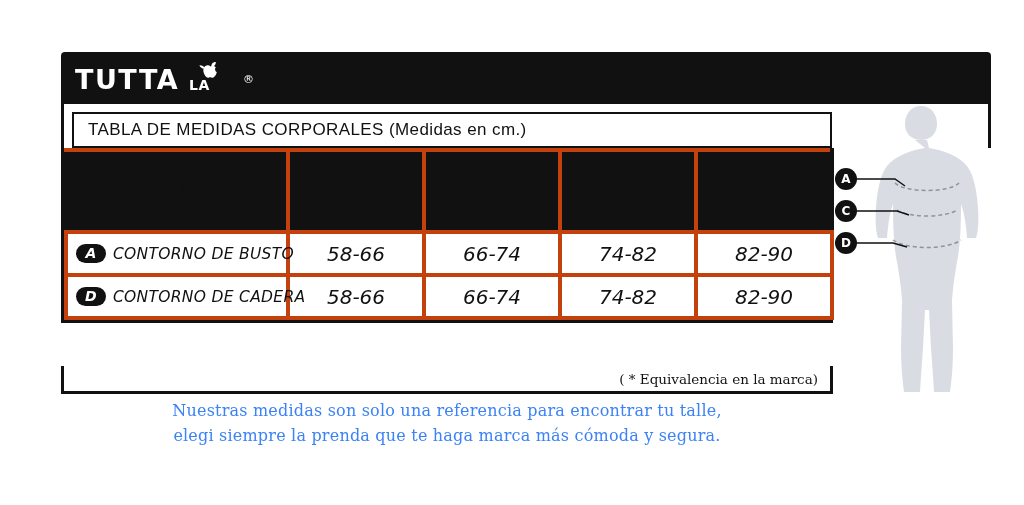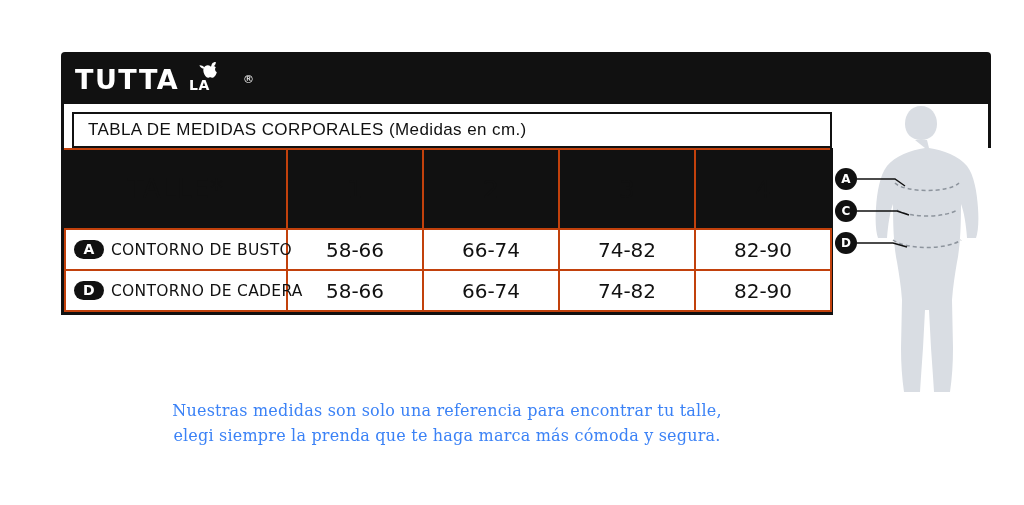--- a/index.html
+++ b/index.html
@@ -119,24 +119,25 @@
     border: 3px solid #111111;
     border-top: 0;
     box-sizing: border-box;
   }
   table.size-table {
     border-collapse: collapse;
     width: 766px;
     table-layout: fixed;
   }
   table.size-table td {
-    border: 2px solid #c2410c;
+    border: 4px solid #c2410c;
     text-align: center;
     vertical-align: middle;
     color: #111111;
+    font-style: italic;
   }
   .hdr-row td {
     background: #111111;
     color: #ffffff;
     height: 76px;
     font-size: 25px;
     font-family: "DejaVu Sans", sans-serif;
     font-weight: normal;
     border-color: #ffffff;
   }
@@ -308,20 +309,23 @@
           </td>
           <td>58-66</td>
           <td>66-74</td>
           <td>74-82</td>
           <td>82-90</td>
         </tr>
       </tbody>
     </table>
   </div>
 
+  <div class="footnote-band">
+    <span class="footnote">( * Equivalencia en la marca)</span>
+  </div>
 
   <div class="caption">
     <div>Nuestras medidas son solo una referencia para encontrar tu talle,</div>
     <div>elegi siempre la prenda que te haga marca más cómoda y segura.</div>
   </div>
 
   <div class="figure">
     <svg width="190" height="300" viewBox="0 0 190 300" aria-hidden="true">
 
       <path d="M88 6 C78 6 72 14 72 24 C72 33 78 40 88 40 C98 40 104 33 104 24 C104 14 98 6 88 6 Z" fill="#d9dde3"></path>

